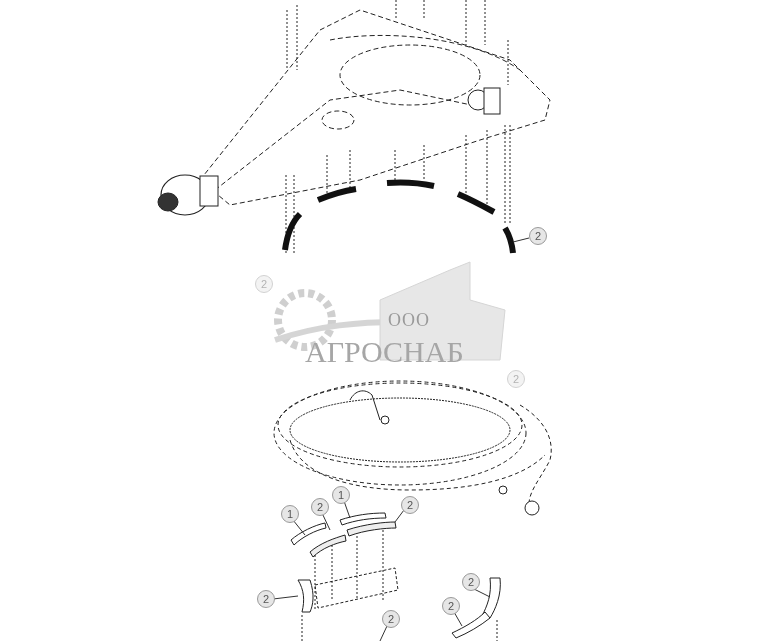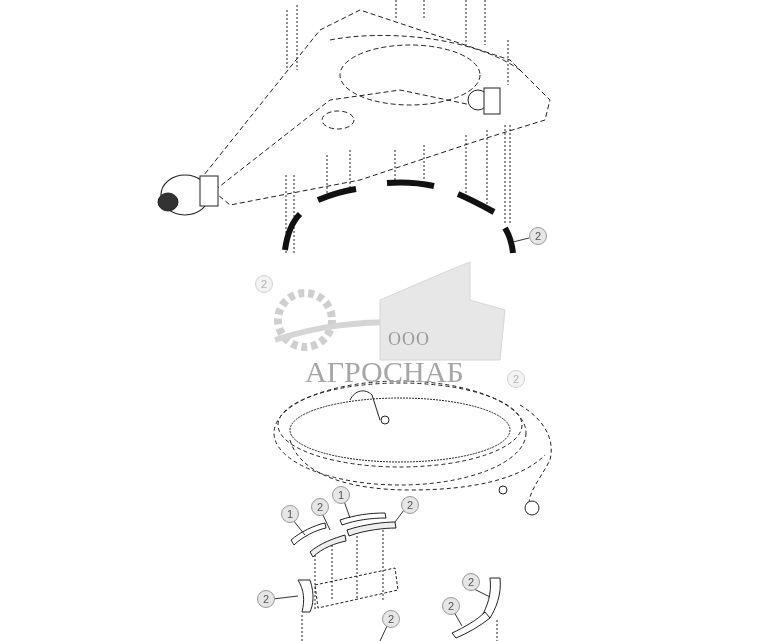--- a/index.html
+++ b/index.html
@@ -1,22 +1,22 @@
 <!DOCTYPE html>
 <html><head>
 <meta charset="utf-8">
 <style>
   html,body{margin:0;padding:0;background:#ffffff;}
   body{width:781px;height:641px;position:relative;overflow:hidden;font-family:"Liberation Sans",sans-serif;}
   #diagram{position:absolute;left:0;top:0;width:781px;height:641px;}
   .callout{position:absolute;width:16px;height:16px;border-radius:50%;background:#e6e6e6;border:1px solid #9a9a9a;
     font-size:11px;line-height:16px;text-align:center;color:#555;font-family:"Liberation Sans",sans-serif;}
   .callout.faint{opacity:.45;}
-  .wm-ooo{position:absolute;left:388px;top:329px;font-family:"Liberation Serif",serif;font-size:18px;color:#9a9a9a;letter-spacing:1px;}
-  .wm-name{position:absolute;left:305px;top:335px;font-family:"Liberation Serif",serif;font-size:30px;color:#a6a6a6;letter-spacing:0px;margin-top:20px;}
+  .wm-ooo{position:absolute;left:388px;top:310px;font-family:"Liberation Serif",serif;font-size:18px;color:#9a9a9a;letter-spacing:1px;}
+  .wm-name{position:absolute;left:305px;top:335px;font-family:"Liberation Serif",serif;font-size:30px;color:#a6a6a6;letter-spacing:0px;}
 </style>
 </head>
 <body>
 
 <svg id="diagram" viewBox="0 0 781 641" xmlns="http://www.w3.org/2000/svg">
   <g fill="none" stroke="#222" stroke-width="1" stroke-dasharray="5,3">
 
     <path d="M200,180 L320,30 L360,10 L420,30 L510,60 L550,100 L545,120 L480,140 L360,180 L230,205 Z"></path>
     <path d="M215,190 L330,100 L400,90 L495,110"></path>
     <path d="M330,40 C380,30 470,35 520,70"></path>

